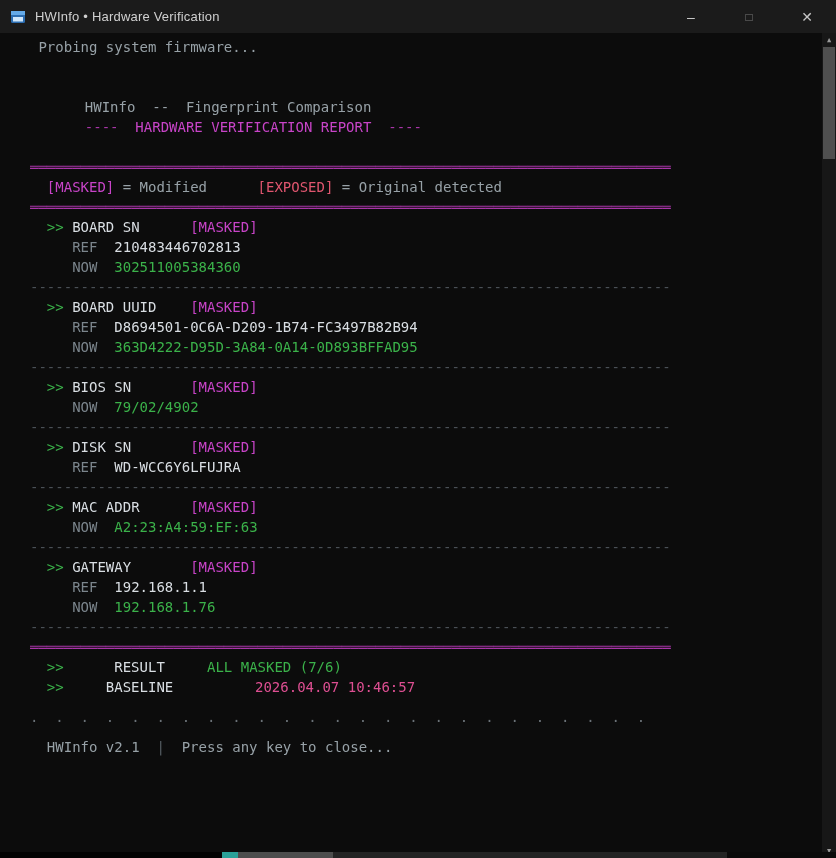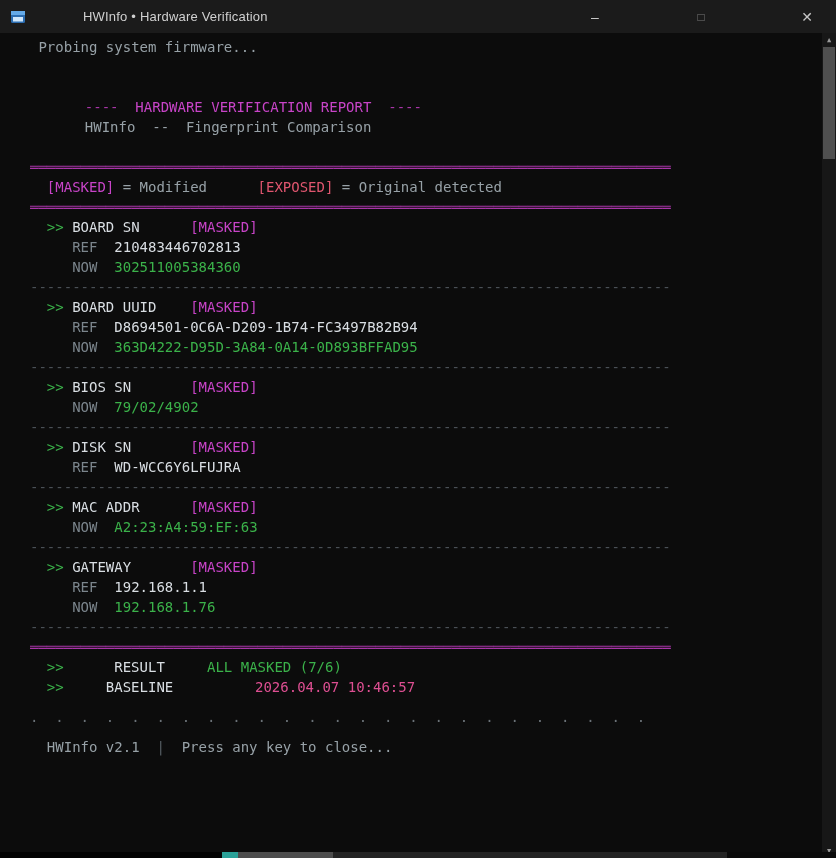--- a/index.html
+++ b/index.html
@@ -1,21 +1,21 @@
 <!DOCTYPE html>
 <html style="--green: #3bb24a; --magenta: #c844c8; --magenta-dim: #a835a8; --exposed: #e0566f; --baseline: #de4f92;"><head>
 <meta charset="utf-8">
 <style>
   * { margin:0; padding:0; box-sizing:border-box; }
   html,body { width:836px; height:858px; overflow:hidden; background:#000; }
   .window { position:relative; width:836px; height:858px; background:#0c0c0c; font-family:"DejaVu Sans Mono", monospace; }
 
   
   .titlebar { height:33px; background:#1b1b1b; display:flex; align-items:center;
-              font-family:"Liberation Sans", sans-serif; font-size:13px; color:#d0d0d0;gap:48px; }
+              font-family:"Liberation Sans", sans-serif; font-size:13px; color:#d0d0d0; }
   .app-icon { width:16px; height:16px; margin:0 9px 0 10px; flex:0 0 auto; }
   .tb-title { flex:0 0 auto; letter-spacing:.2px; }
   .tb-spacer { flex:1 1 auto; }
   .tb-btn { width:58px; height:33px; display:flex; align-items:center; justify-content:center;
             font-size:14px; color:#c6c6c6; cursor:default; }
   .tb-btn.max { color:#787878; font-size:12px; }
 
   
   .terminal { position:absolute; top:33px; left:0; right:14px; bottom:6px;
               padding:4px 0 0 30px; font-size:14px; overflow:hidden; }
@@ -79,22 +79,22 @@
     <span class="tb-btn max">□</span>
     <span class="tb-btn close">✕</span>
   </div>
 
   <div class="terminal">
 
     <div class="line ind1 gray">Probing system firmware...</div>
     <div class="line"></div>
     <div class="line"></div>
 
+    <div class="line ind65 gray"><span>HWInfo</span><span class="gap2">--</span><span>Fingerprint Comparison</span></div>
     <div class="line ind65"><span class="magenta-dim">----</span><span class="magenta gap2">HARDWARE VERIFICATION REPORT</span><span class="magenta-dim">----</span></div>
-    <div class="line ind65 gray"><span>HWInfo</span><span class="gap2">--</span><span>Fingerprint Comparison</span></div>
     <div class="line"></div>
 
     <div class="line magenta-dim">════════════════════════════════════════════════════════════════════════════</div>
     <div class="line ind2"><span class="leg-group"><span class="magenta">[MASKED]</span><span class="gray gap1">= Modified</span></span><span class="pink">[EXPOSED]</span><span class="gray gap1">= Original detected</span></div>
     <div class="line magenta-dim">════════════════════════════════════════════════════════════════════════════</div>
 
     <div class="line ind2"><span class="col-arrow green">&gt;&gt;</span><span class="col-name white">BOARD SN</span><span class="magenta">[MASKED]</span></div>
     <div class="line ind5"><span class="col-kv gray-dim">REF</span><span class="white">210483446702813</span></div>
     <div class="line ind5"><span class="col-kv gray-dim">NOW</span><span class="green">302511005384360</span></div>
     <div class="line dash">----------------------------------------------------------------------------</div>

